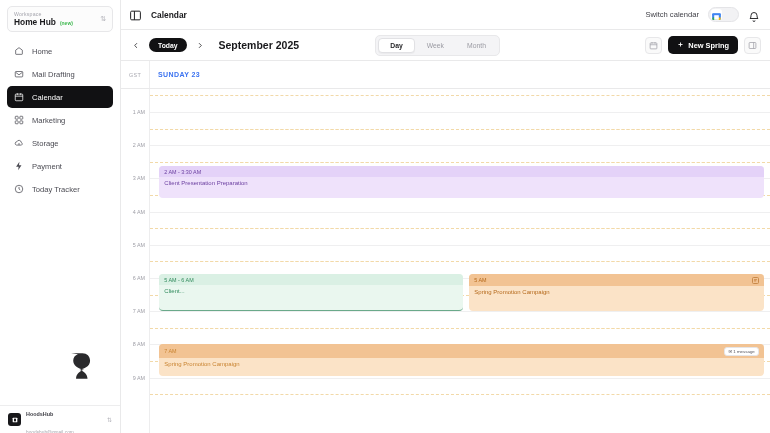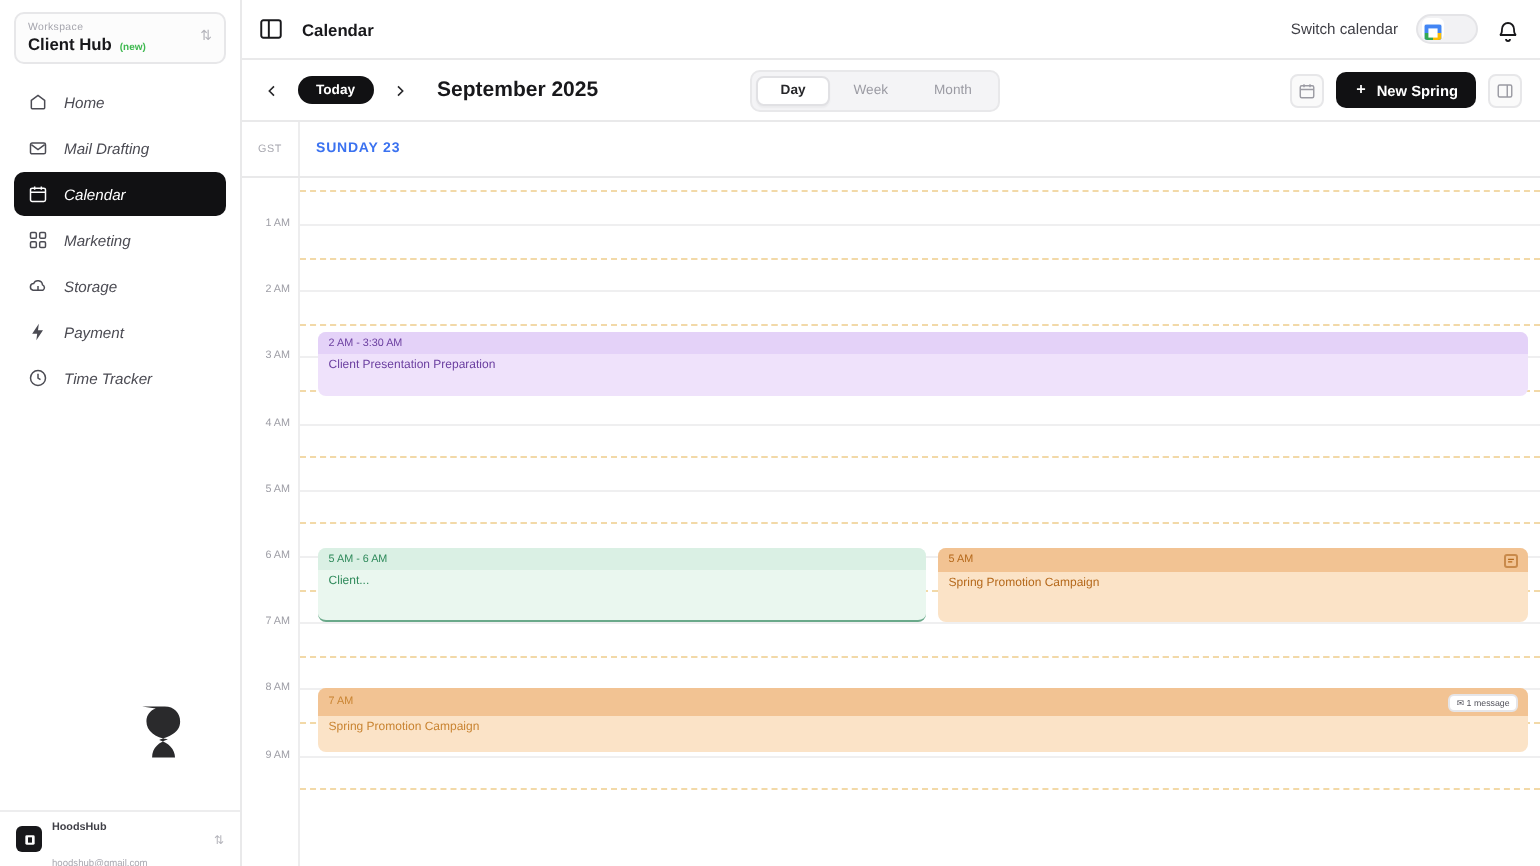--- a/index.html
+++ b/index.html
@@ -37,21 +37,21 @@
     border: 1px solid #e7e7e9; border-radius: 5px;
     background: #fcfcfc;
     display: flex; align-items: center; justify-content: space-between;
   }
   .ws-label { font-size: 5.2px; color: #a5a5ad; letter-spacing: .2px; }
   .ws-row { display: flex; align-items: baseline; gap: 4px; }
   .ws-name { font-size: 8.4px; font-weight: bold; color: #18181b; }
   .ws-badge { font-size: 5px; color: #3fb950; font-weight: bold; }
   .ws-caret { color: #b4b4bb; font-size: 7px; line-height: 6px; }
 
-  .nav { padding: 4px 7px 0 7px; display: flex; flex-direction: column; gap: 1px; font-style: italic; }
+  .nav { padding: 4px 7px 0 7px; display: flex; flex-direction: column; gap: 1px; }
   .nav-item {
     display: flex; align-items: center; gap: 8px;
     height: 22px; padding: 0 7px; border-radius: 5px;
     font-size: 7.6px; color: #4b4b53; cursor: pointer;
   }
   .nav-item.active { background: #111113; color: #ffffff; }
   .nav-item .ic { width: 10px; height: 10px; flex: 0 0 auto; display: block; }
   .nav-item .ic svg { display: block; }
 
   .sidebar-spacer { flex: 1 1 auto; position: relative; }
@@ -183,21 +183,21 @@
 
 <div class="app">
 
   <aside class="sidebar">
 
 
     <div class="workspace">
       <div>
         <div class="ws-label">Workspace</div>
         <div class="ws-row">
-          <span class="ws-name">Client Hub</span>
+          <span class="ws-name">Home Hub</span>
           <span class="ws-badge">(new)</span>
         </div>
       </div>
       <span class="ws-caret">⇅</span>
     </div>
 
     <nav class="nav">
       <div class="nav-item">
         <span class="ic">
             <svg width="10" height="10" viewBox="0 0 24 24" fill="none" stroke="currentColor" stroke-width="1.8">
@@ -252,21 +252,21 @@
           </span>
         <span>Payment</span>
       </div>
       <div class="nav-item">
         <span class="ic">
             <svg width="10" height="10" viewBox="0 0 24 24" fill="none" stroke="currentColor" stroke-width="1.8">
               <circle cx="12" cy="12" r="9"></circle>
               <path d="M12 7v5l3 2"></path>
             </svg>
           </span>
-        <span>Time Tracker</span>
+        <span>Today Tracker</span>
       </div>
     </nav>
 
     <div class="sidebar-spacer">
       <span class="big-logo">
         <svg width="34" height="34" viewBox="0 0 24 24">
             <path d="M5 3h8c3.2 0 5.4 2.2 5.4 5.3 0 4.3-4.4 5.4-7.4 6.5 3.3 1 5.6 3.2 5.6 6.2H8.5c0-3.5 2.6-5.4 5.6-6.4-4.6-.6-7.6-3-7.6-6.4 0-2.2 1.4-3.9 3.3-4.5z" fill="#18181b"></path>
           </svg>
       </span>
     </div>

